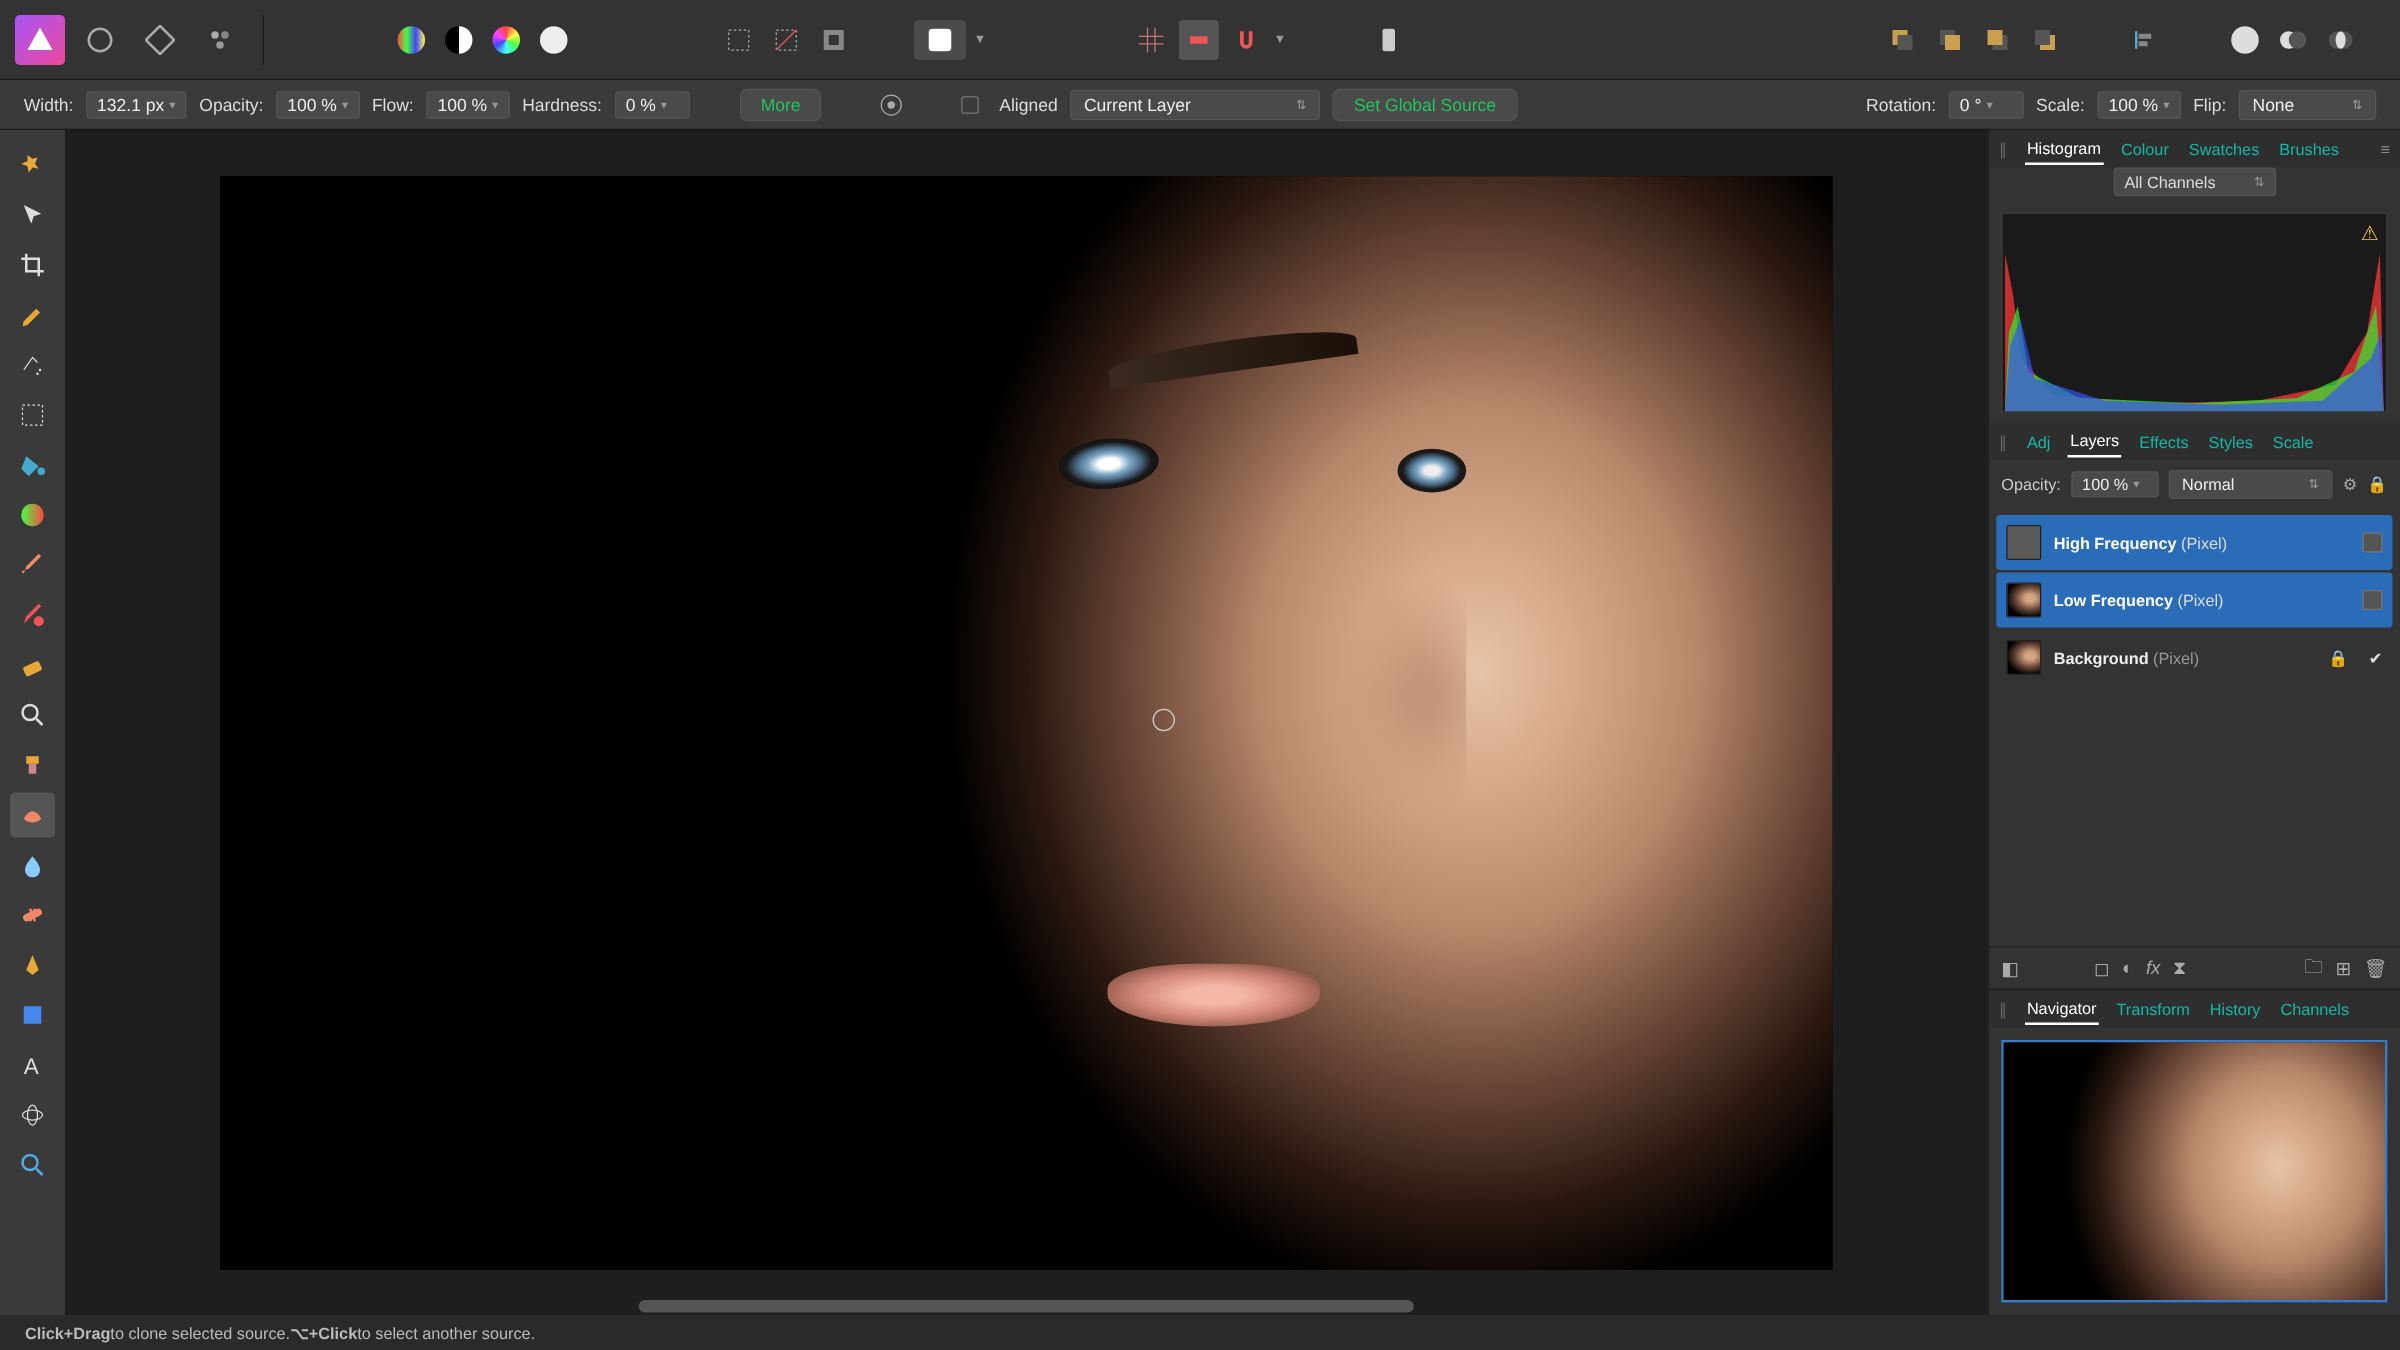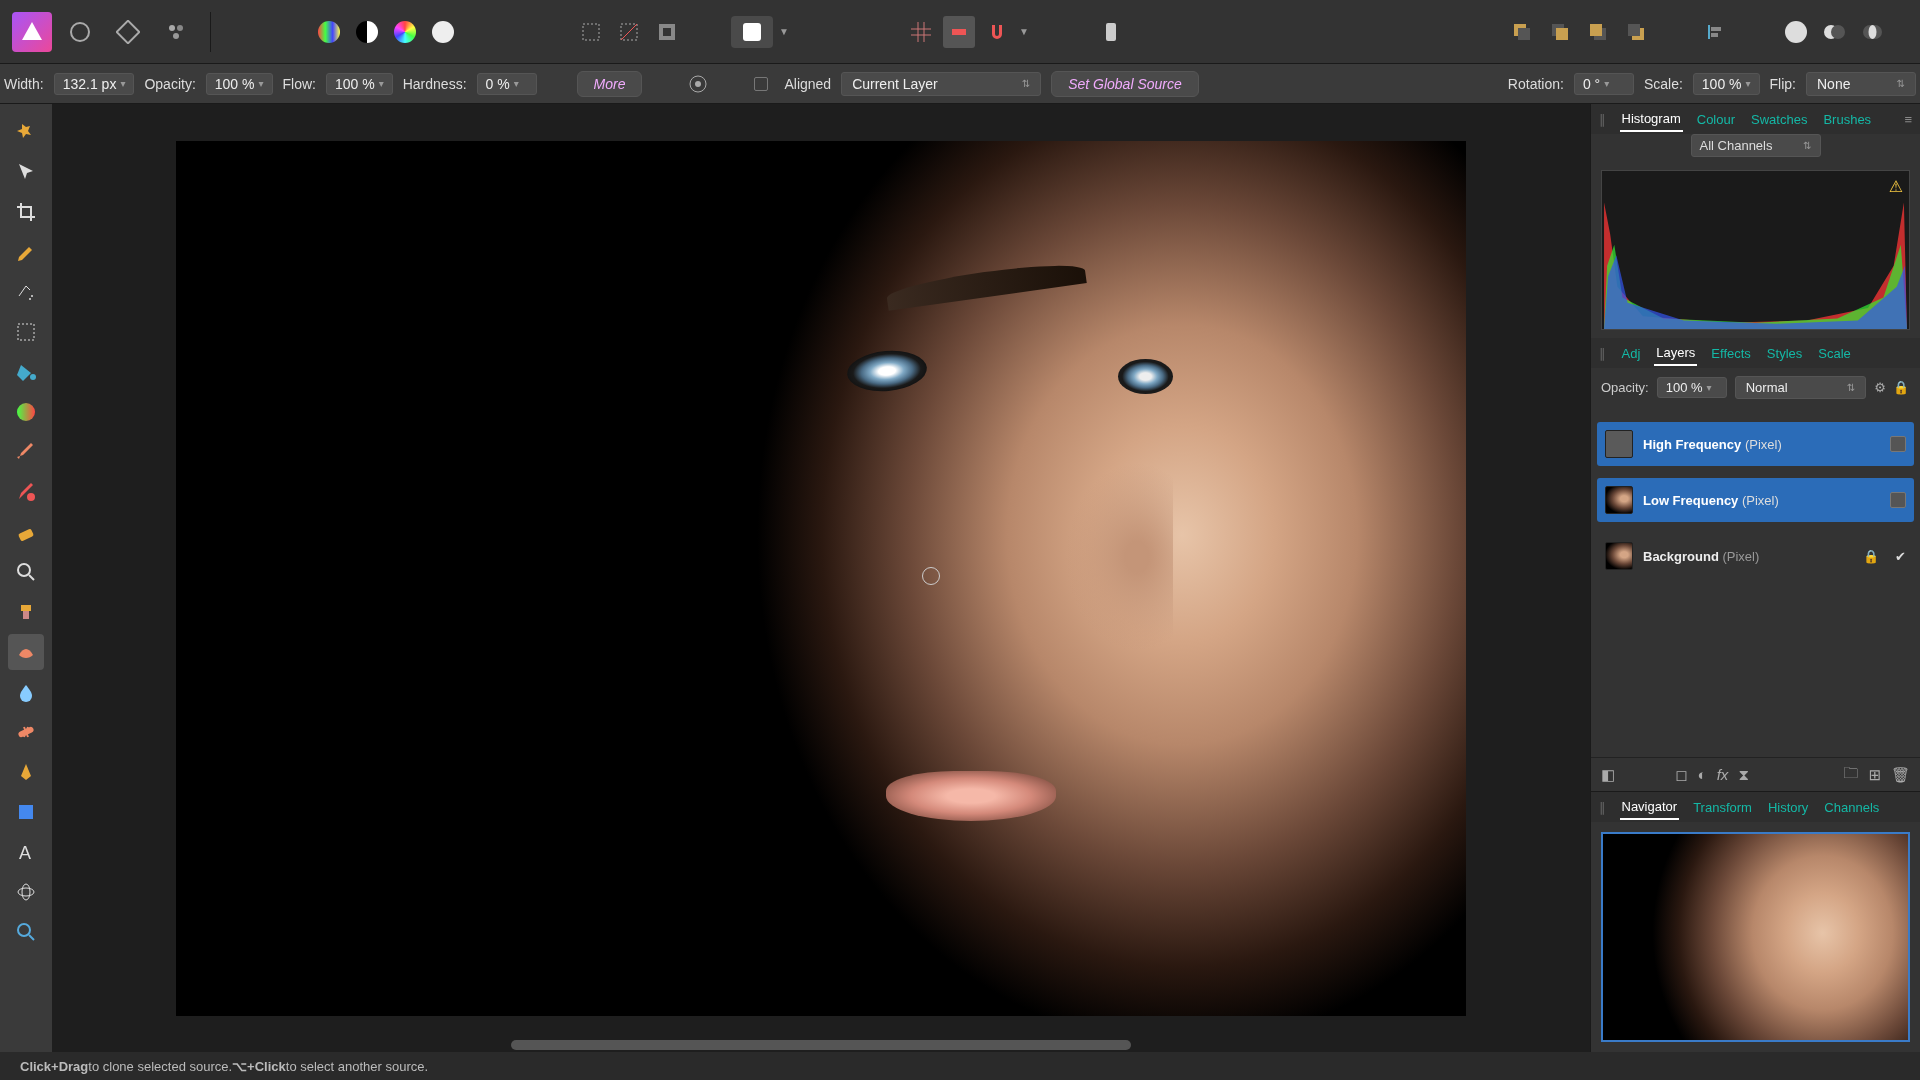--- a/index.html
+++ b/index.html
@@ -5,26 +5,26 @@
 * { margin:0; padding:0; box-sizing:border-box; font-family:-apple-system,Helvetica,Arial,sans-serif; user-select:none; }
 body { width:1920px; height:1080px; background:#2a2a2a; color:#ccc; font-size:14px; overflow:hidden; }
 .top-toolbar { height:64px; background:#333; display:flex; align-items:center; padding:0 12px; gap:8px; border-bottom:1px solid #1a1a1a; }
 .persona-icon { width:40px; height:40px; display:flex; align-items:center; justify-content:center; border-radius:4px; }
 .persona-icon.active { background:linear-gradient(135deg,#a855f7,#ec4899); }
 .persona-icon svg { width:24px; height:24px; }
 .toolbar-group { display:flex; gap:6px; align-items:center; padding:0 20px; }
 .toolbar-btn { width:32px; height:32px; display:flex; align-items:center; justify-content:center; border-radius:4px; }
 .sep-v { width:1px; height:40px; background:#1a1a1a; margin:0 6px; }
 .circle-icon{ width:22px; height:22px; border-radius:50%; }
-.ctx-toolbar { height:40px; background:#3a3a3a; display:flex; align-items:center; padding:0 4px; gap:10px; border-bottom:1px solid #1a1a1a; font-size:14px; color:#ddd; }
+.ctx-toolbar { height:40px; background:#3a3a3a; display:flex; align-items:center; padding:0 19px; gap:10px; border-bottom:1px solid #1a1a1a; font-size:14px; color:#ddd; }
 .ctx-label { color:#ddd; }
 .ctx-field { background:#4a4a4a; border:1px solid #555; border-radius:3px; padding:2px 8px; color:#eee; display:flex; align-items:center; gap:4px; min-width:60px;}
 .ctx-select{ background:#4a4a4a; border:1px solid #555; border-radius:3px; padding:3px 10px; color:#eee; display:flex; align-items:center; justify-content:space-between; min-width:130px;}
 .chev{ font-size:10px; color:#999;}
-.ctx-btn{ background:#4a4a4a; border:1px solid #555; border-radius:6px; padding:4px 16px; color:#f0abfc;font-style:italic;}
+.ctx-btn{ background:#4a4a4a; border:1px solid #555; border-radius:6px; padding:4px 16px; color:#22c55e;}
 .checkbox{ width:14px; height:14px; border:1px solid #777; border-radius:2px; display:inline-block; margin-right:6px;}
 .main { display:flex; height:calc(100% - 64px - 40px - 28px); }
 .tool-palette { width:52px; background:#3a3a3a; display:flex; flex-direction:column; align-items:center; padding-top:10px; gap:4px; }
 .tool { width:36px; height:36px; display:flex; align-items:center; justify-content:center; border-radius:4px; }
 .tool.active{ background:#555; }
 .canvas-area{ flex:1; background:#1e1e1e; display:flex; align-items:center; justify-content:center; position:relative; overflow:hidden;}
 .canvas-img{ width:1290px; height:875px; background:#000; position:relative; }
 .face{ position:absolute; right:0; top:0; width:100%; height:100%; background:
  radial-gradient(ellipse 500px 600px at 78% 45%, #e7c4a8 0%, #d4a585 18%, #b7876a 35%, #6b4838 55%, #2a1810 72%, #000 85%);
  }
@@ -39,21 +39,21 @@
 .panel-tab{ color:#14b8a6; padding:4px 2px;}
 .panel-tab.active{ color:#fff; border-bottom:2px solid #fff;}
 .hist-controls{ height:36px; display:flex; align-items:center; padding:0 10px; gap:10px; font-size:13px;flex-direction:column;}
 .hist-select{ background:#4a4a4a; border:1px solid #555; border-radius:3px; padding:3px 8px; color:#ddd; display:flex; align-items:center; justify-content:space-between; width:130px;}
 .chklabel{ display:flex; align-items:center; color:#aaa;}
 .histogram{ height:160px; margin:0 10px; background:#1a1a1a; border:1px solid #444; position:relative;}
 .hist-warn{ position:absolute; top:6px; right:6px; color:#f5c842; font-size:16px;}
 .hist-svg{width:100%;height:100%;}
 .opacity-row{ height:38px; display:flex; align-items:center; padding:0 10px; gap:8px; font-size:13px;}
 .layers-list{ flex:1; padding:4px 6px;}
-.layer-row{ height:44px; display:flex; align-items:center; padding:0 8px; border-radius:3px; margin:12px 0; gap:10px; font-size:13px;}
+.layer-row{ height:44px; display:flex; align-items:center; padding:0 8px; border-radius:3px; margin:2px 0; gap:10px; font-size:13px;}
 .layer-row.selected{ background:#2b6cb8;}
 .layer-thumb{ width:28px; height:28px; background:#5a5a5a; border:1px solid #222; border-radius:2px; display:flex; align-items:center; justify-content:center;}
 .layer-thumb.img{ background:radial-gradient(ellipse at 70% 45%,#d4a585 15%,#6b4838 45%,#000 75%);}
 .layer-name{color:#fff; font-weight:600;}
 .layer-type{color:#ddd; font-weight:400;}
 .layer-row:not(.selected) .layer-name{color:#eee;}
 .layer-row:not(.selected) .layer-type{color:#999;}
 .vis-box{ width:16px; height:16px; border:1px solid #777; border-radius:2px; margin-left:auto;}
 .vis-box.on{ background:#555;}
 .layer-icons-row{ height:34px; display:flex; align-items:center; padding:0 10px; gap:10px; border-top:1px solid #222; font-size:15px; color:#aaa;}

